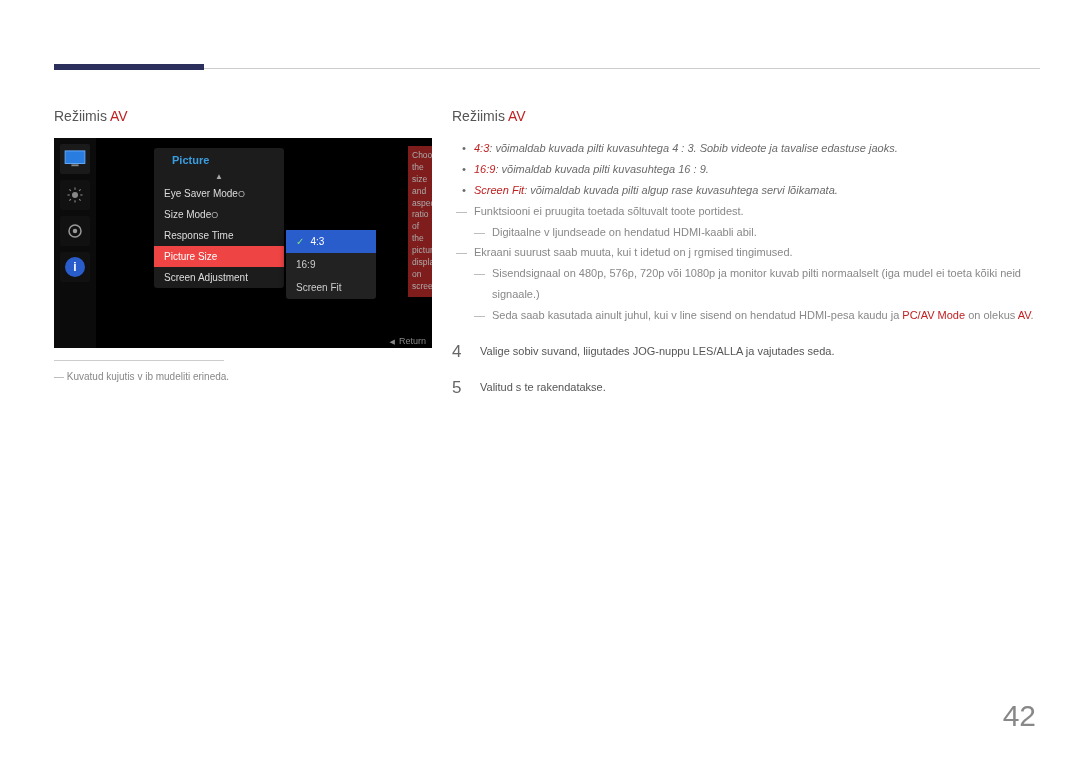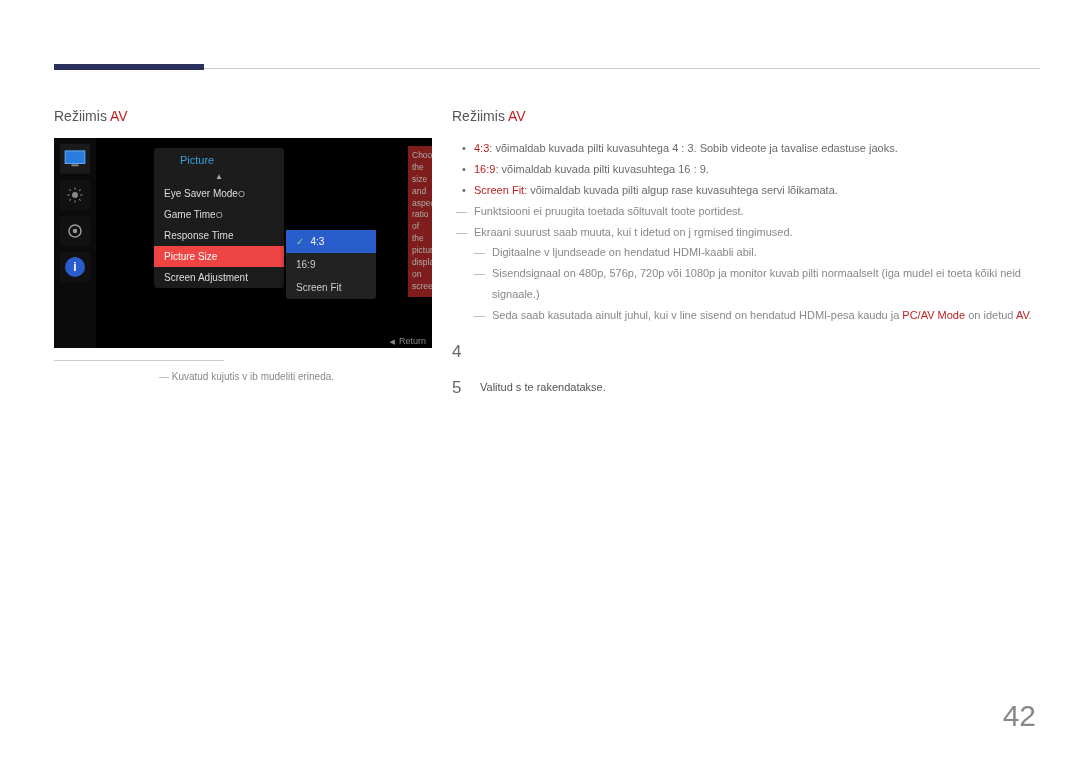--- a/index.html
+++ b/index.html
@@ -93,21 +93,22 @@
       left: 100px;
       top: 10px;
       width: 130px;
       background: #1c1c1c;
       border-radius: 3px;
       box-shadow: 0 2px 6px rgba(0,0,0,.6);
     }
     .osd-title {
       color: #3a9de0;
       font-size: 11px;
-      padding: 6px 26px 4px;
+      padding: 6px 18px 4px;
+      font-weight: bold;
     }
     .osd-row {
       padding: 5px 10px;
       font-size: 10px;
       color: #ddd;
       display: flex;
       justify-content: flex-start;
       align-items: center;
     }
     .osd-row.selected {
@@ -161,24 +162,23 @@
     .divider-left {
       margin-top: 12px;
       width: 170px;
       height: 0.5px;
       background: #ccc;
     }
     .caption {
       margin-top: 10px;
       font-size: 10px;
       color: #888;
-      text-align: center;
     }
     .caption::before { content: "― "; color:#aaa; }
-    .bullet-list { font-size: 11px; line-height: 1.9; margin-top: 4px; margin-left: 10px; }
+    .bullet-list { font-size: 11px; line-height: 1.9; margin-top: 4px; margin-left: 10px; font-style: italic; }
     .bullet-list li { list-style: none; position: relative; padding-left: 12px; }
     .bullet-list li::before { content: "•"; position: absolute; left: 0; color: #666; }
     .r43 { color: #c02020; }
     .r169 { color: #c02020; }
     .rsf { color: #c02020; }
     .dash-item {
       font-size: 11px;
       color: #888;
       line-height: 1.9;
       padding-left: 22px;
@@ -260,21 +260,21 @@
     </div>
 
     <div class="osd-panel">
       <div class="osd-title">Picture</div>
       <div class="arrow-up">▲</div>
       <div class="osd-row">
           <span>Eye Saver Mode</span>
           <span class="osd-val">O</span>
         </div>
       <div class="osd-row">
-          <span>Game Time</span>
+          <span>Size Mode</span>
           <span class="osd-val">O</span>
         </div>
       <div class="osd-row">
           <span>Response Time</span>
         </div>
       <div class="osd-row selected">
           <span>Picture Size</span>
         </div>
       <div class="osd-row">
           <span>Screen Adjustment</span>
@@ -306,29 +306,30 @@
     <span>Režiimis </span><span class="av">AV</span>
   </div>
 
   <ul class="bullet-list">
     <li><span class="r43">4:3</span><span>: võimaldab kuvada pilti kuvasuhtega 4 : 3. Sobib videote ja tavalise edastuse jaoks.</span></li>
     <li><span class="r169">16:9</span><span>: võimaldab kuvada pilti kuvasuhtega 16 : 9.</span></li>
     <li><span class="rsf">Screen Fit</span><span>: võimaldab kuvada pilti algup rase kuvasuhtega servi lõikamata.</span></li>
   </ul>
 
   <div class="dash-item">Funktsiooni ei pruugita toetada sõltuvalt toote portidest.</div>
+  <div class="dash-item nested">Digitaalne v ljundseade on  hendatud HDMI-kaabli abil.</div>
   <div class="dash-item">Ekraani suurust saab muuta, kui t idetud on j rgmised tingimused.</div>
-  <div class="dash-item nested">Digitaalne v ljundseade on  hendatud HDMI-kaabli abil.</div>
   <div class="dash-item nested">Sisendsignaal on 480p, 576p, 720p või 1080p ja monitor kuvab pilti normaalselt (iga mudel ei toeta kõiki neid signaale.)</div>
   <div class="dash-item nested">
-    <span>Seda saab kasutada ainult juhul, kui v line sisend on  hendatud HDMI-pesa kaudu ja </span><span class="highlight1">PC/AV Mode</span><span> on idetud </span><span class="highlight1">AV</span><span>.</span>
+    <span>Seda saab kasutada ainult juhul, kui v line sisend on  hendatud HDMI-pesa kaudu ja </span><span class="highlight1">PC/AV Mode</span><span> on olekus </span><span class="highlight1">AV</span><span>.</span>
   </div>
 
   <div class="step">
     <div class="step-num">4</div>
+    <div class="step-text">Valige sobiv suvand, liigutades JOG-nuppu  LES/ALLA ja vajutades seda.</div>
   </div>
   <div class="step">
     <div class="step-num">5</div>
     <div class="step-text">Valitud s te rakendatakse.</div>
   </div>
 </div>
 
 <div class="page-num">42</div>
 
 </body></html>

